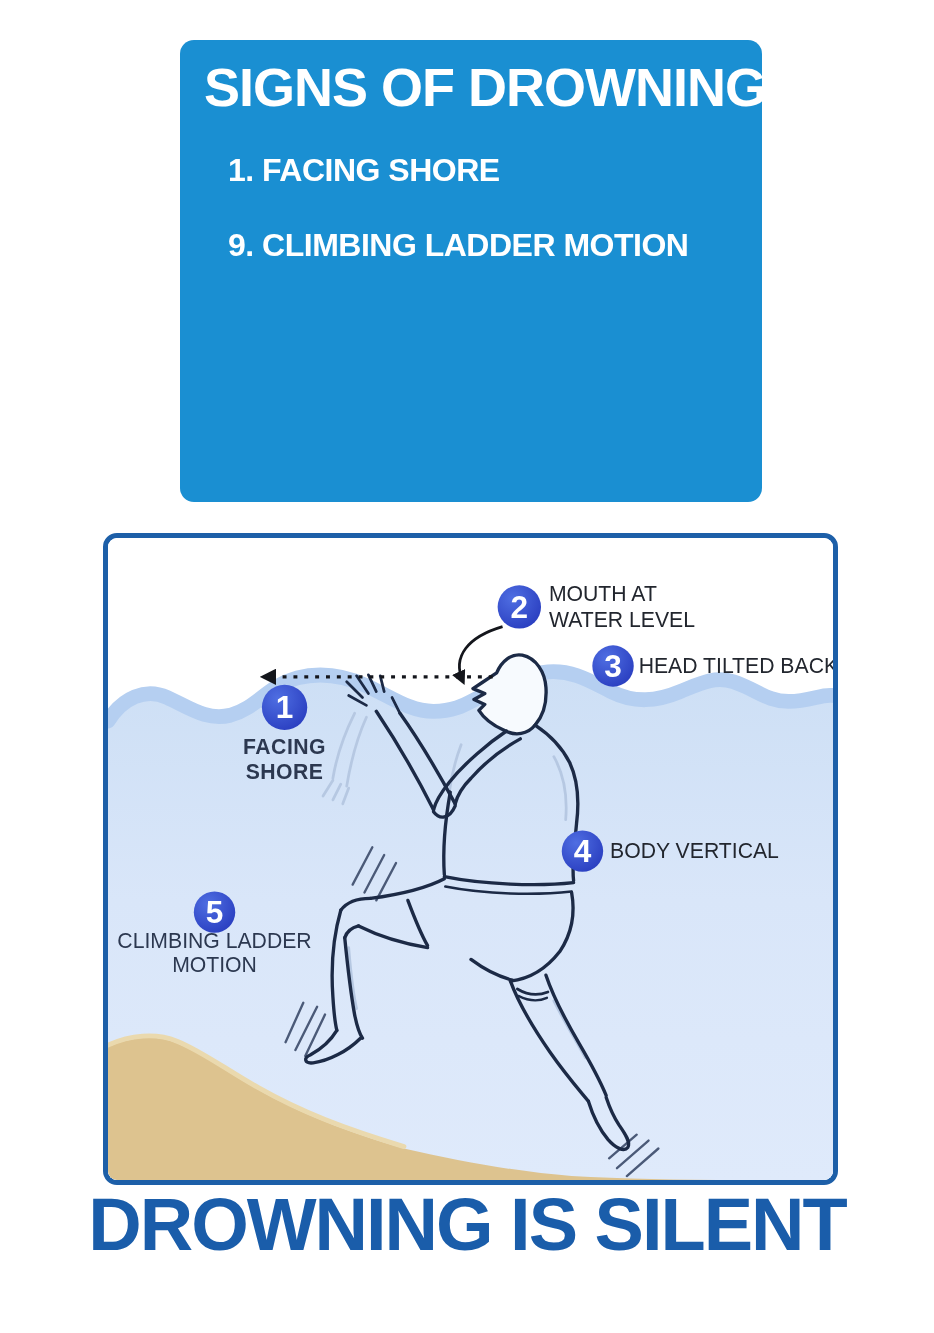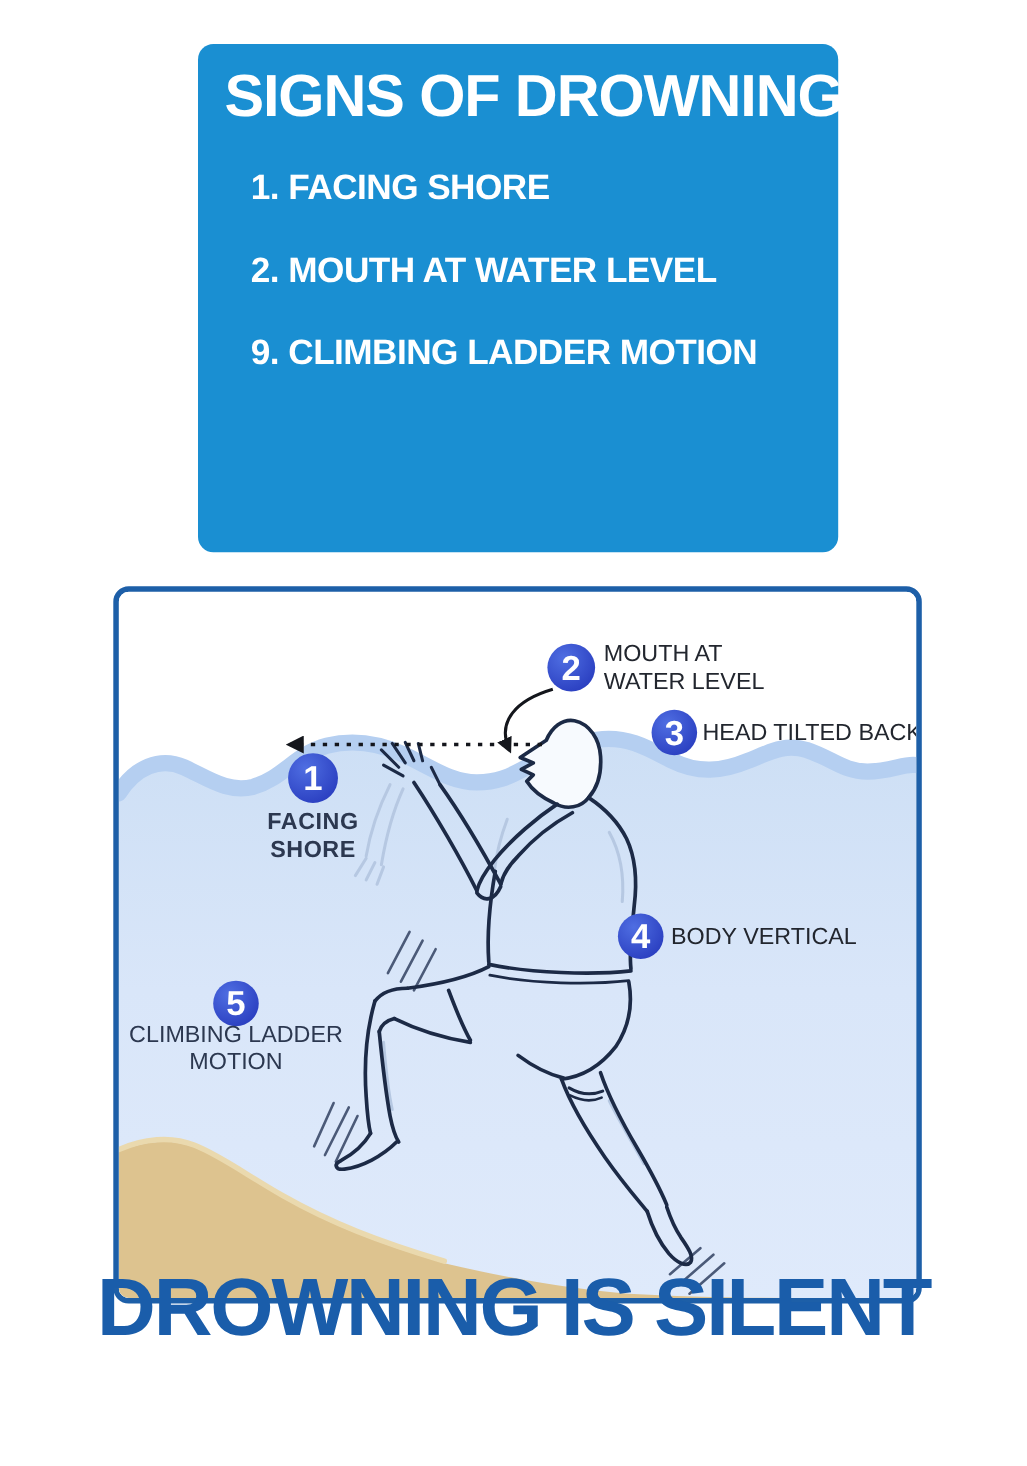--- a/index.html
+++ b/index.html
@@ -25,39 +25,38 @@
   }
   
   .diagram-frame{
     position:absolute;left:103px;top:533px;width:735px;height:652px;
     box-sizing:border-box;border:5px solid #1d5fa8;border-radius:14px;
     background:#ffffff;overflow:hidden;
   }
   .diagram-frame svg{display:block;width:100%;height:100%;}
   
   .footer-title{
-    position:absolute;left:0;top:1148px;width:934px;text-align:center;
+    position:absolute;left:0;top:1184px;width:934px;text-align:center;
     font-size:74px;font-weight:bold;letter-spacing:-2px;color:#1a5daa;
     line-height:1.12;white-space:nowrap;
   }
   text{font-family:"Liberation Sans",sans-serif;}
   .lbl{fill:#22262e;font-size:21.5px;}
   .lbl-navy{fill:#2c3850;}
   .badge-num{fill:#ffffff;font-size:32px;font-weight:bold;text-anchor:middle;}
 </style>
 </head>
 <body>
 
 <div class="poster">
 
   <div class="signs-box">
     <div class="signs-title">SIGNS OF DROWNING</div>
     <div class="signs-list">
       <div class="signs-item">1. FACING SHORE</div>
-      <div class="signs-item">2. MOUTH AT WATER LEVEL</div>
       <div class="signs-item">9. CLIMBING LADDER MOTION</div>
     </div>
   </div>
 
   <div class="diagram-frame">
     <svg viewBox="0 0 735 652" preserveAspectRatio="none">
       <defs>
         <linearGradient id="waterGrad" x1="0" y1="0" x2="0" y2="1">
           <stop offset="0" stop-color="#cddff5"></stop>
           <stop offset="0.45" stop-color="#d9e6f9"></stop>

